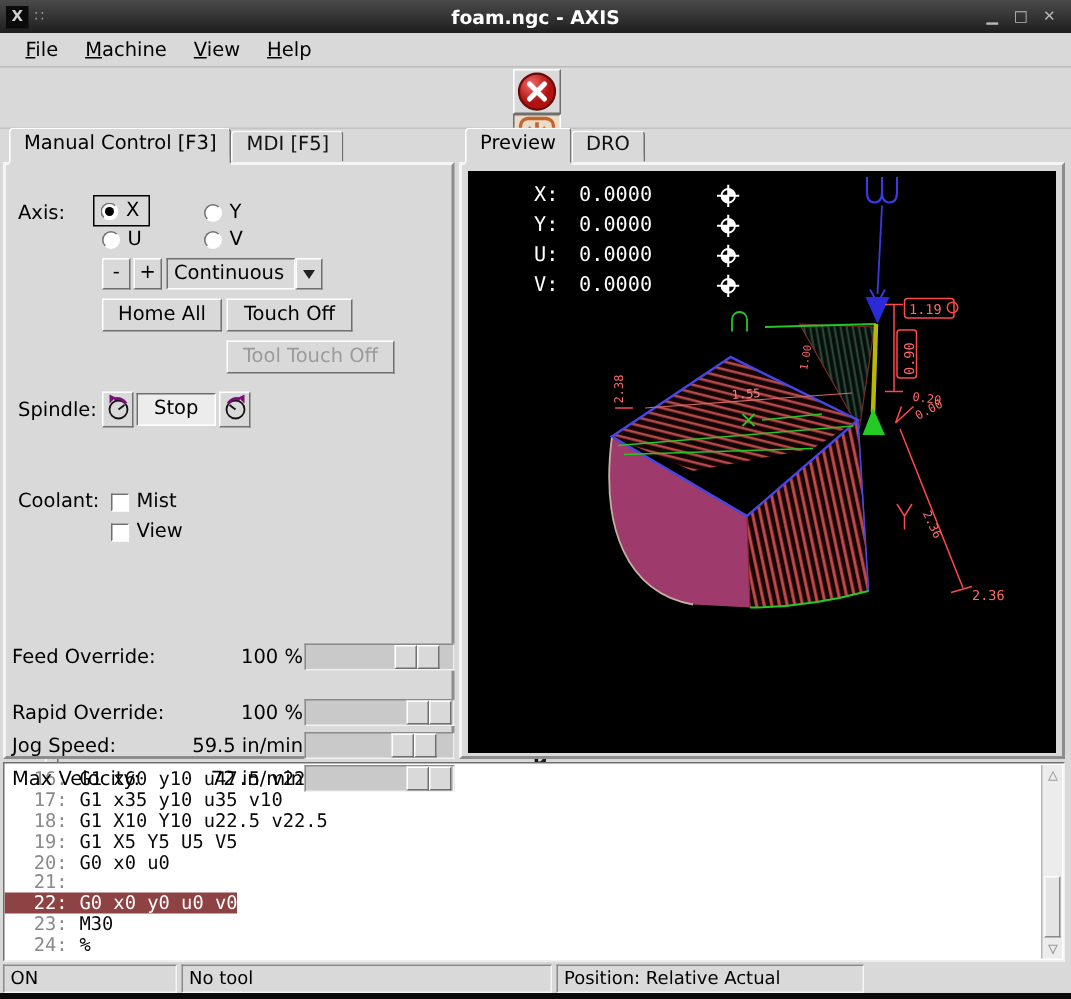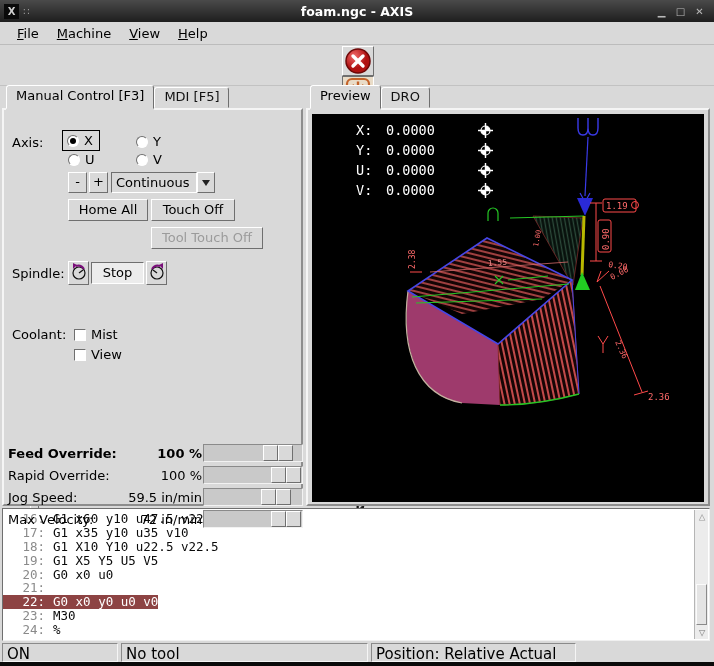--- a/index.html
+++ b/index.html
@@ -107,21 +107,21 @@
     border-left:1px solid #b5b5b5; }
   .vs-arrow { position:absolute; left:1px; width:12px; height:13px; color:#9a9a9a; font-size:11px;
     line-height:13px; text-align:center; }
   .vs-thumb { position:absolute; left:1px; width:11px; background:#e4e4e4; border:1px solid;
     border-color:#fbfbfb #8a8a8a #8a8a8a #fbfbfb; }
 
   
   .statusbar { position:absolute; left:0; top:643px; width:714px; height:20px; background:#d9d9d9;
     display:flex; gap:3px; padding:0 2px; }
   .status-cell { border:1px solid; border-color:#8a8a8a #f5f5f5 #f5f5f5 #8a8a8a;
-    padding:1px 4px 0 4px; font-size:15px; height:19px; }
+    padding:1px 4px 0 4px; font-size:12px; height:19px; }
   .bottom-strip { position:absolute; left:0; top:662px; width:714px; height:4px; background:#0a0a0a; }
 
   svg text { font-family:"DejaVu Sans Mono", monospace; }
 </style>
 </head>
 <body>
 
 <div class="window">
 
   <div class="titlebar">
@@ -351,21 +351,21 @@
       <span class="abs" style="left:8px; top:217px;">Coolant:</span>
       <div class="abs radio-row" style="left:70px; top:217px;">
         <div class="checkbox"></div>
         <span>Mist</span>
       </div>
       <div class="abs radio-row" style="left:70px; top:237px;">
         <div class="checkbox"></div>
         <span>View</span>
       </div>
 
-      <div class="ov-row" style="top:334px;font-weight:bold;">
+      <div class="ov-row" style="top:319px;">
         <span class="ov-label">Feed Override:</span>
         <span class="ov-value">100 %</span>
         <div class="slider">
           <div class="sl-handle" style="left:60%;">
               <div></div>
               <div></div>
             </div>
         </div>
       </div>
       <div class="ov-row" style="top:356px;">

